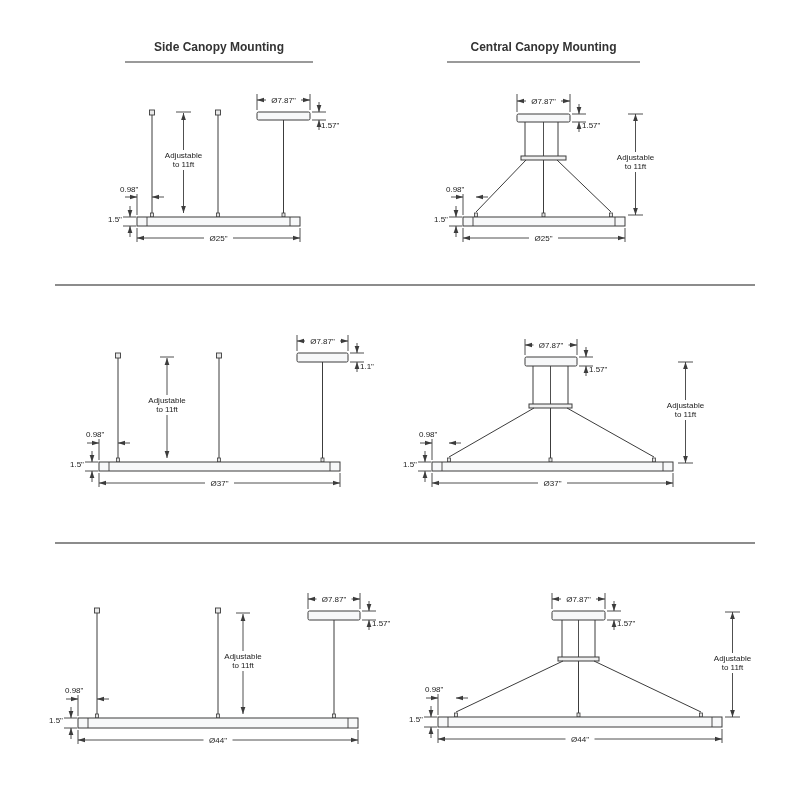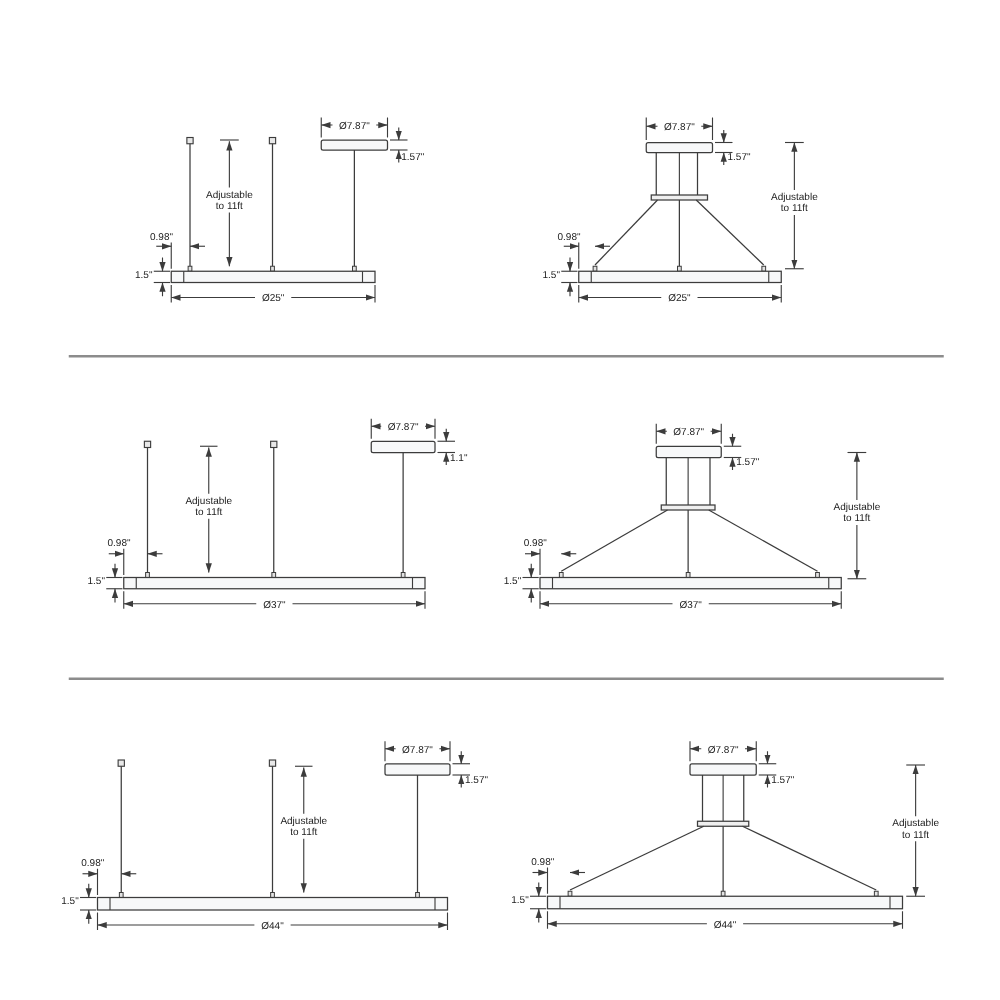--- a/index.html
+++ b/index.html
@@ -29,20 +29,22 @@
 <div class="sheet">
 
   <svg width="0" height="0" style="position:absolute" aria-hidden="true">
     <defs>
       <marker id="arr" markerWidth="9" markerHeight="8" refX="7.4" refY="3" orient="auto-start-reverse" markerUnits="userSpaceOnUse">
         <path d="M0,0.5 L7.5,3 L0,5.5 Z" fill="#3c3c3c"></path>
       </marker>
     </defs>
   </svg>
 
+  <div class="col-header hdr-left">Side Canopy Mounting</div>
+  <div class="col-header hdr-right">Central Canopy Mounting</div>
 
   <svg class="panel" style="left:95px;top:88px" width="250" height="164" viewBox="95 88 250 164">
     <g>
       <rect class="shape" x="257" y="112" width="53" height="8" rx="1.5"></rect>
       <line class="ln" x1="283.5" y1="120" x2="283.5" y2="213"></line>
       <rect class="nub" x="282" y="213" width="3" height="4"></rect>
     </g>
     <g>
       <line class="thin" x1="257" y1="94" x2="257" y2="110"></line>
       <line class="thin" x1="310" y1="94" x2="310" y2="110"></line>

